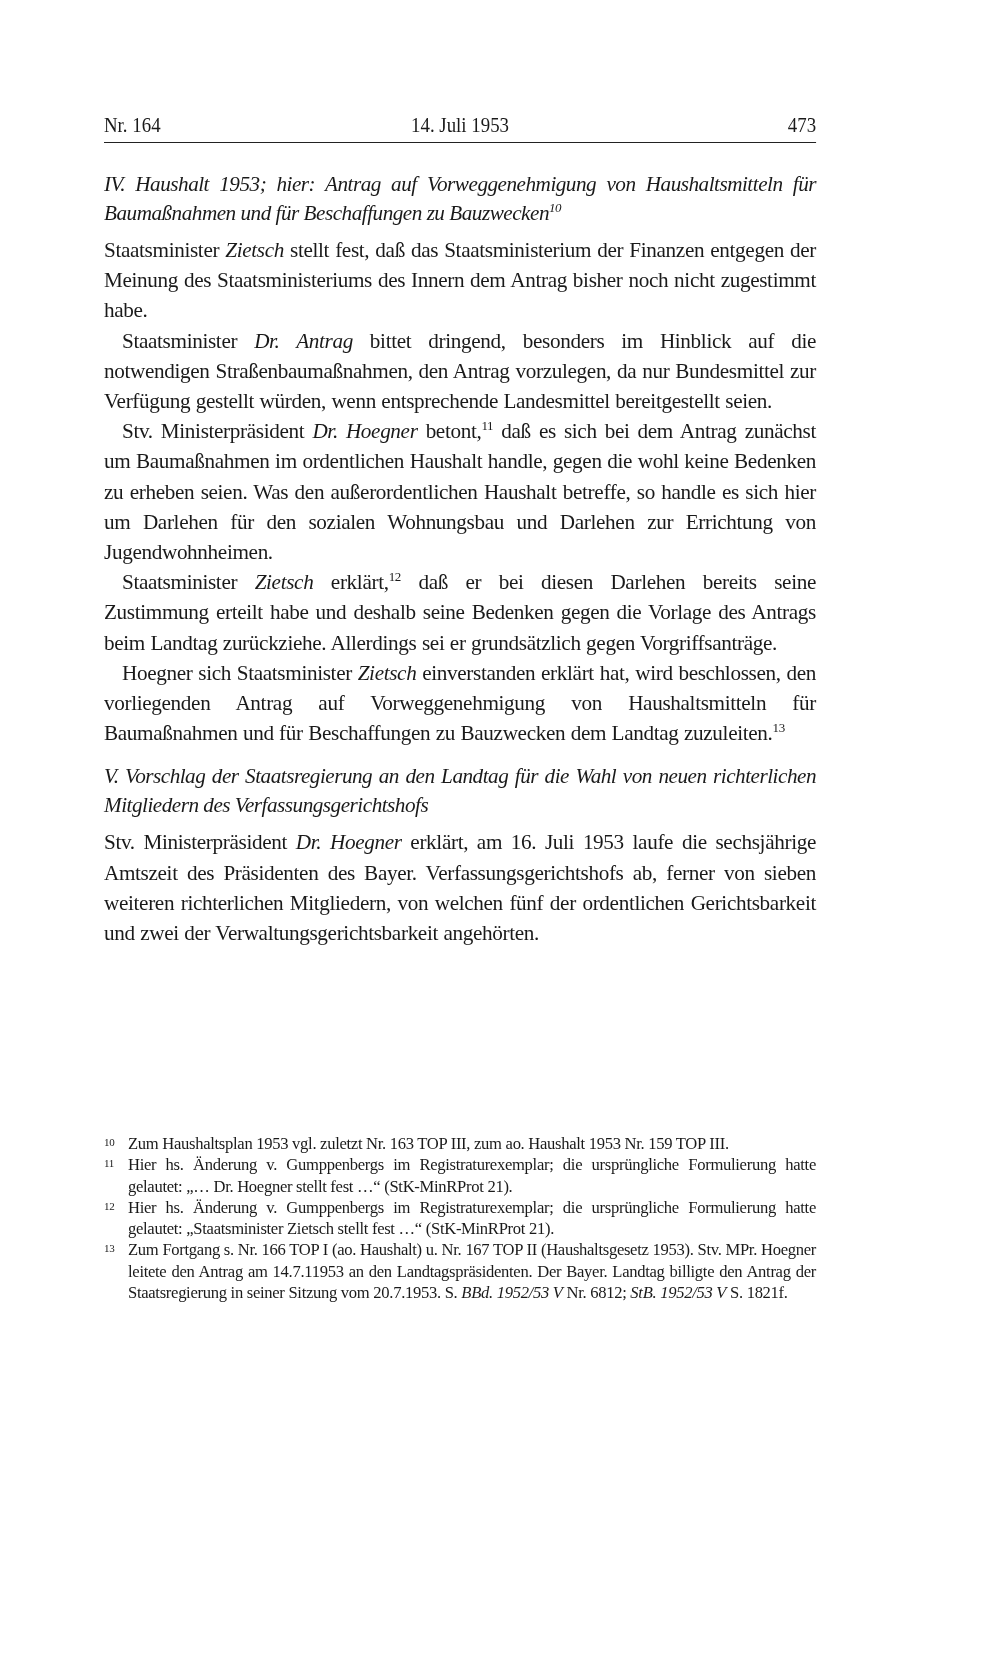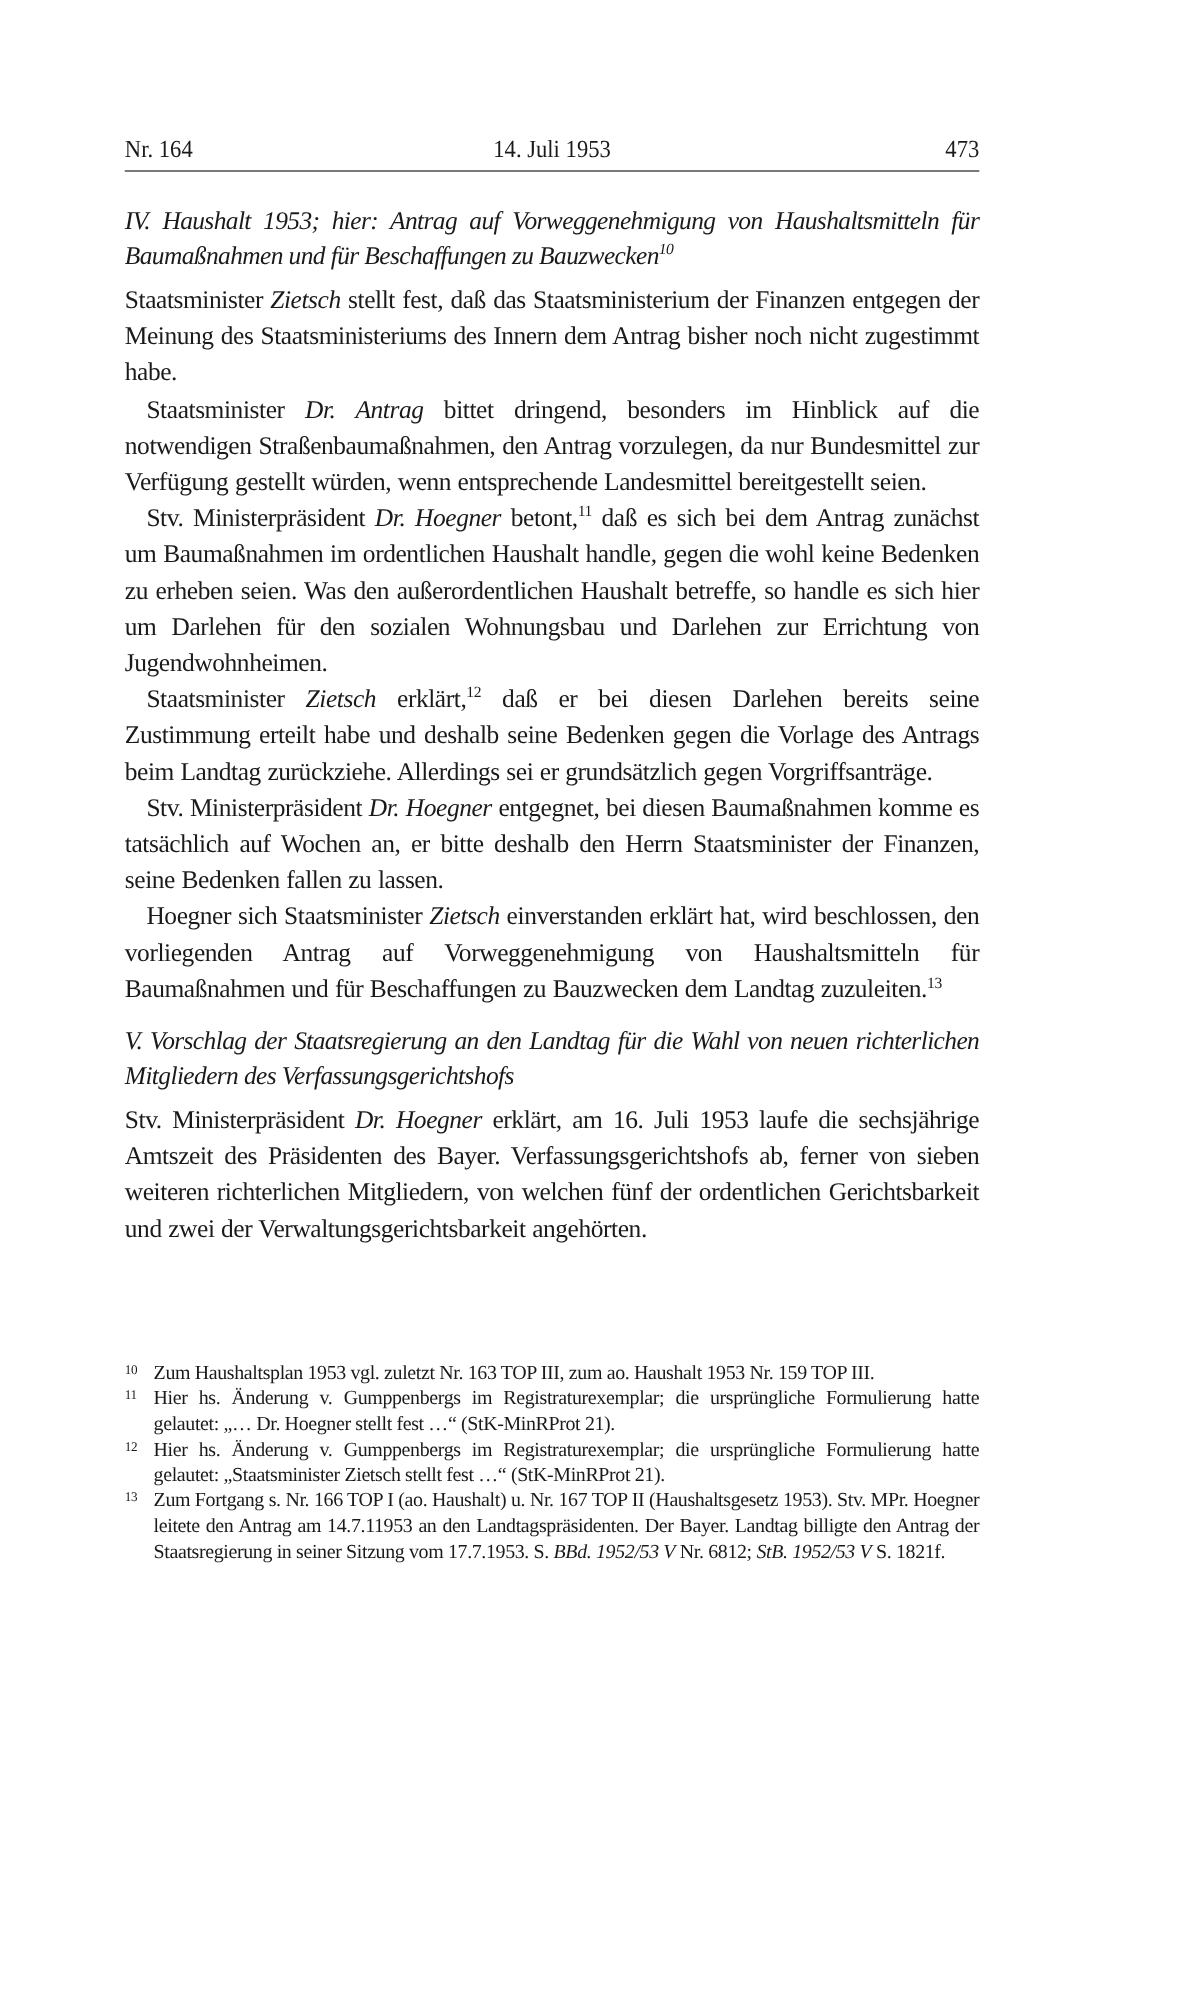--- a/index.html
+++ b/index.html
@@ -63,21 +63,20 @@
 
   <div class="body-text">
     <p class="first-after-heading"><span>Staatsminister </span><i>Zietsch</i><span> stellt fest, daß das Staatsministerium der Finanzen entgegen der Meinung des Staatsministeriums des Innern dem Antrag bisher noch nicht zugestimmt habe.</span></p>
 
     <p class="indent"><span>Staatsminister </span><i>Dr. Antrag</i><span> bittet dringend, besonders im Hinblick auf die notwendigen Straßenbaumaßnahmen, den Antrag vorzulegen, da nur Bundesmittel zur Verfügung gestellt würden, wenn entsprechende Landesmittel bereitgestellt seien.</span></p>
 
     <p class="indent"><span>Stv. Ministerpräsident </span><i>Dr. Hoegner</i><span> betont,</span><sup>11</sup><span> daß es sich bei dem Antrag zunächst um Baumaßnahmen im ordentlichen Haushalt handle, gegen die wohl keine Bedenken zu erheben seien. Was den außerordentlichen Haushalt betreffe, so handle es sich hier um Darlehen für den sozialen Wohnungsbau und Darlehen zur Errichtung von Jugendwohnheimen.</span></p>
 
     <p class="indent"><span>Staatsminister </span><i>Zietsch</i><span> erklärt,</span><sup>12</sup><span> daß er bei diesen Darlehen bereits seine Zustimmung erteilt habe und deshalb seine Bedenken gegen die Vorlage des Antrags beim Landtag zurückziehe. Allerdings sei er grundsätzlich gegen Vorgriffsanträge.</span></p>
 
-    <p class="indent"><span>Stv. Ministerpräsident </span><i>Dr. Hoegner</i><span> entgegnet, bei diesen Baumaßnahmen komme es tatsächlich auf Wochen an, er bitte deshalb den Herrn Staatsminister der Finanzen, seine Bedenken fallen zu lassen.</span></p>
 
     <p class="indent"><span>Hoegner sich Staatsminister </span><i>Zietsch</i><span> einverstanden erklärt hat, wird beschlossen, den vorliegenden Antrag auf Vorweggenehmigung von Haushaltsmitteln für Baumaßnahmen und für Beschaffungen zu Bauzwecken dem Landtag zuzuleiten.</span><sup>13</sup></p>
   </div>
 
   <div class="heading heading-2">V. Vorschlag der Staatsregierung an den Landtag für die Wahl von neuen richterlichen Mitgliedern des Verfassungsgerichtshofs</div>
 
   <div class="body-text">
     <p class="first-after-heading"><span>Stv. Ministerpräsident </span><i>Dr. Hoegner</i><span> erklärt, am 16. Juli 1953 laufe die sechsjährige Amtszeit des Präsidenten des Bayer. Verfassungsgerichtshofs ab, ferner von sieben weiteren richterlichen Mitgliedern, von welchen fünf der ordentlichen Gerichtsbarkeit und zwei der Verwaltungsgerichtsbarkeit angehörten.</span></p>
   </div>
 </div>
@@ -90,15 +89,15 @@
   <div class="fn">
     <span class="fn-num">11</span>
     <span class="fn-text">Hier hs. Änderung v. Gumppenbergs im Registraturexemplar; die ursprüngliche Formulierung hatte gelautet: „… Dr. Hoegner stellt fest …“ (StK-MinRProt 21).</span>
   </div>
   <div class="fn">
     <span class="fn-num">12</span>
     <span class="fn-text">Hier hs. Änderung v. Gumppenbergs im Registraturexemplar; die ursprüngliche Formulierung hatte gelautet: „Staatsminister Zietsch stellt fest …“ (StK-MinRProt 21).</span>
   </div>
   <div class="fn">
     <span class="fn-num">13</span>
-    <span class="fn-text"><span>Zum Fortgang s. Nr. 166 TOP I (ao. Haushalt) u. Nr. 167 TOP II (Haushaltsgesetz 1953). Stv. MPr. Hoegner leitete den Antrag am 14.7.11953 an den Landtagspräsidenten. Der Bayer. Landtag billigte den Antrag der Staatsregierung in seiner Sitzung vom 17.7.1953. S. </span><i>BBd. 1952/53 V</i><span> Nr. 6812; </span><i>StB. 1952/53 V</i><span> S. 1821f.</span></span>
+    <span class="fn-text"><span>Zum Fortgang s. Nr. 166 TOP I (ao. Haushalt) u. Nr. 167 TOP II (Haushaltsgesetz 1953). Stv. MPr. Hoegner leitete den Antrag am 14.7.11953 an den Landtagspräsidenten. Der Bayer. Landtag billigte den Antrag der Staatsregierung in seiner Sitzung vom 20.7.1953. S. </span><i>BBd. 1952/53 V</i><span> Nr. 6812; </span><i>StB. 1952/53 V</i><span> S. 1821f.</span></span>
   </div>
 </div>
 
 </body></html>

